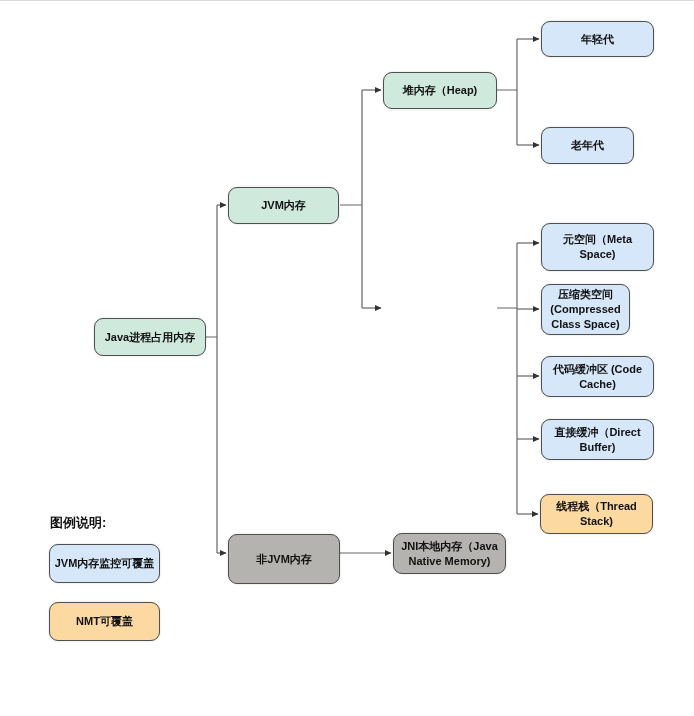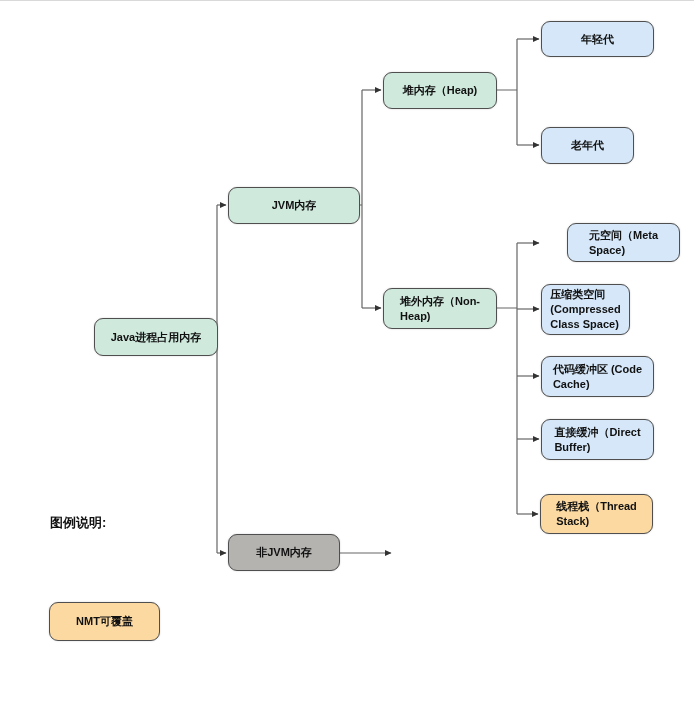--- a/index.html
+++ b/index.html
@@ -21,21 +21,21 @@
     overflow:hidden;
     border-top:1px solid #d9d9d9;
   }
   .wires{position:absolute;left:0;top:0;width:694px;height:716px;}
   .node{
     position:absolute;
     box-sizing:border-box;
     border:1.5px solid var(--node-border);
     border-radius:9px;
     display:flex;align-items:center;justify-content:center;
-    text-align:left;
+    text-align:center;
     font-weight:bold;
     font-size:11px;
     line-height:15px;
     color:var(--text);
     white-space:pre-line;
     padding:1px 2px;
     box-shadow:0 0 2px rgba(0,0,0,.18);
   }
   .green{background:var(--node-green);}
   .blue{background:var(--node-blue);}
@@ -78,51 +78,52 @@
       <path d="M517,242 H539" marker-end="url(#arrow)"></path>
       <path d="M517,308 H539" marker-end="url(#arrow)"></path>
       <path d="M517,375 H539" marker-end="url(#arrow)"></path>
       <path d="M517,438 H539" marker-end="url(#arrow)"></path>
       <path d="M517,513 H538" marker-end="url(#arrow)"></path>
 
       <path d="M340,552 H391" marker-end="url(#arrow)"></path>
     </g>
   </svg>
 
-  <div class="node green" style="left:94px;top:317px;width:124px;height:38px">Java进程占用内存</div>
+  <div class="node green" style="left:94px;top:317px;width:112px;height:38px">Java进程占用内存</div>
 
-  <div class="node green" style="left:228px;top:186px;width:132px;height:37px">JVM内存</div>
+  <div class="node green" style="left:228px;top:186px;width:111px;height:37px">JVM内存</div>
 
-  <div class="node gray" style="left:228px;top:533px;width:112px;height:37px">非JVM内存</div>
+  <div class="node gray" style="left:228px;top:533px;width:112px;height:50px">非JVM内存</div>
 
   <div class="node green" style="left:383px;top:71px;width:114px;height:37px">堆内存（Heap)</div>
 
-  <div class="node green" style="left:383px;top:287px;width:114px;height:41px">堆外内存（Non-
-Heap)</div>
 
   <div class="node blue" style="left:541px;top:20px;width:113px;height:36px">年轻代</div>
 
   <div class="node blue" style="left:541px;top:126px;width:93px;height:37px">老年代</div>
 
-  <div class="node blue" style="left:567px;top:222px;width:113px;height:39px">元空间（Meta
+  <div class="node blue" style="left:541px;top:222px;width:113px;height:48px">元空间（Meta
 Space)</div>
 
   <div class="node blue" style="left:541px;top:283px;width:89px;height:51px">压缩类空间
 (Compressed
 Class Space)</div>
 
   <div class="node blue" style="left:541px;top:355px;width:113px;height:41px">代码缓冲区 (Code
 Cache)</div>
 
   <div class="node blue" style="left:541px;top:418px;width:113px;height:41px">直接缓冲（Direct
 Buffer)</div>
 
   <div class="node orange" style="left:540px;top:493px;width:113px;height:40px">线程栈（Thread
 Stack)</div>
 
+  <div class="node gray" style="left:393px;top:532px;width:113px;height:41px">JNI本地内存（Java
+Native Memory)</div>
 
   <div class="legend-title">图例说明:</div>
 
+  <div class="node blue" style="left:49px;top:543px;width:111px;height:39px">JVM内存监控可覆盖</div>
 
   <div class="node orange" style="left:49px;top:601px;width:111px;height:39px">NMT可覆盖</div>
 
 
 </div>
 
 </body></html>

